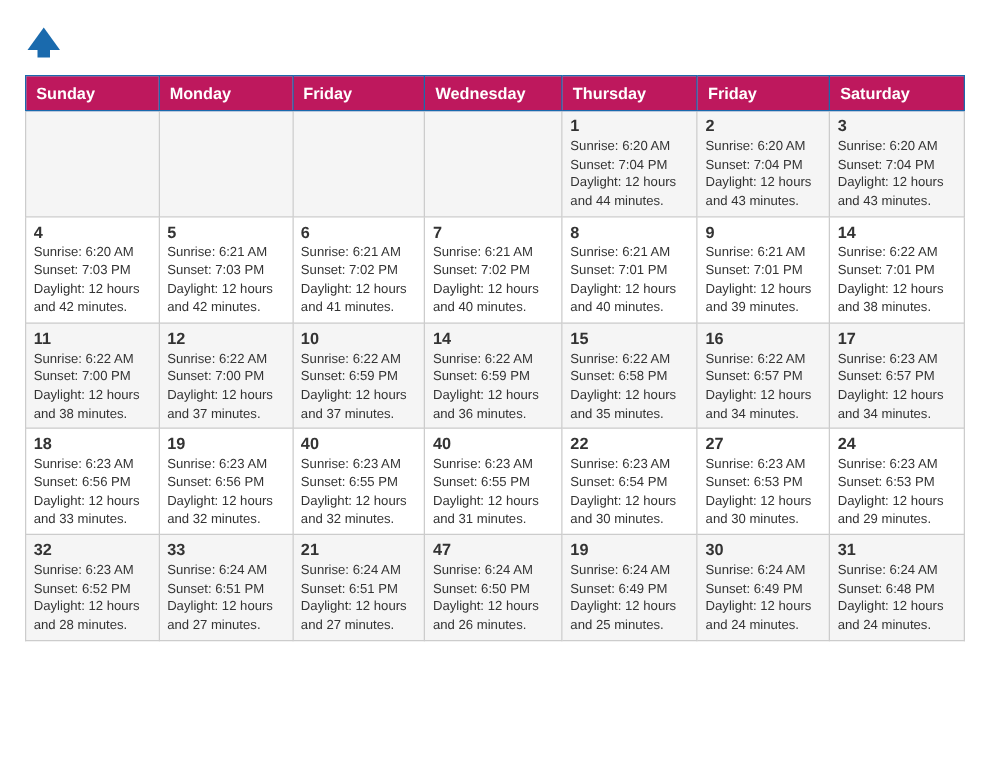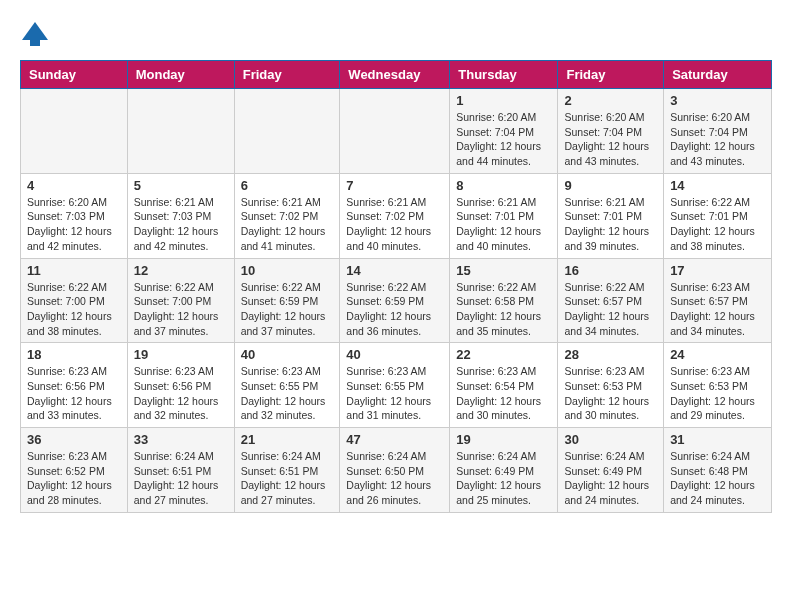--- a/index.html
+++ b/index.html
@@ -284,37 +284,37 @@
 and 31 minutes.</div>
         </td>
         <td>
           <span class="day-number">22</span>
           <div class="day-info" style="white-space: pre-line;">Sunrise: 6:23 AM
 Sunset: 6:54 PM
 Daylight: 12 hours
 and 30 minutes.</div>
         </td>
         <td>
-          <span class="day-number">28</span>
+          <span class="day-number">27</span>
           <div class="day-info" style="white-space: pre-line;">Sunrise: 6:23 AM
 Sunset: 6:53 PM
 Daylight: 12 hours
 and 30 minutes.</div>
         </td>
         <td>
           <span class="day-number">24</span>
           <div class="day-info" style="white-space: pre-line;">Sunrise: 6:23 AM
 Sunset: 6:53 PM
 Daylight: 12 hours
 and 29 minutes.</div>
         </td>
       </tr>
       <tr>
         <td>
-          <span class="day-number">36</span>
+          <span class="day-number">32</span>
           <div class="day-info" style="white-space: pre-line;">Sunrise: 6:23 AM
 Sunset: 6:52 PM
 Daylight: 12 hours
 and 28 minutes.</div>
         </td>
         <td>
           <span class="day-number">33</span>
           <div class="day-info" style="white-space: pre-line;">Sunrise: 6:24 AM
 Sunset: 6:51 PM
 Daylight: 12 hours

